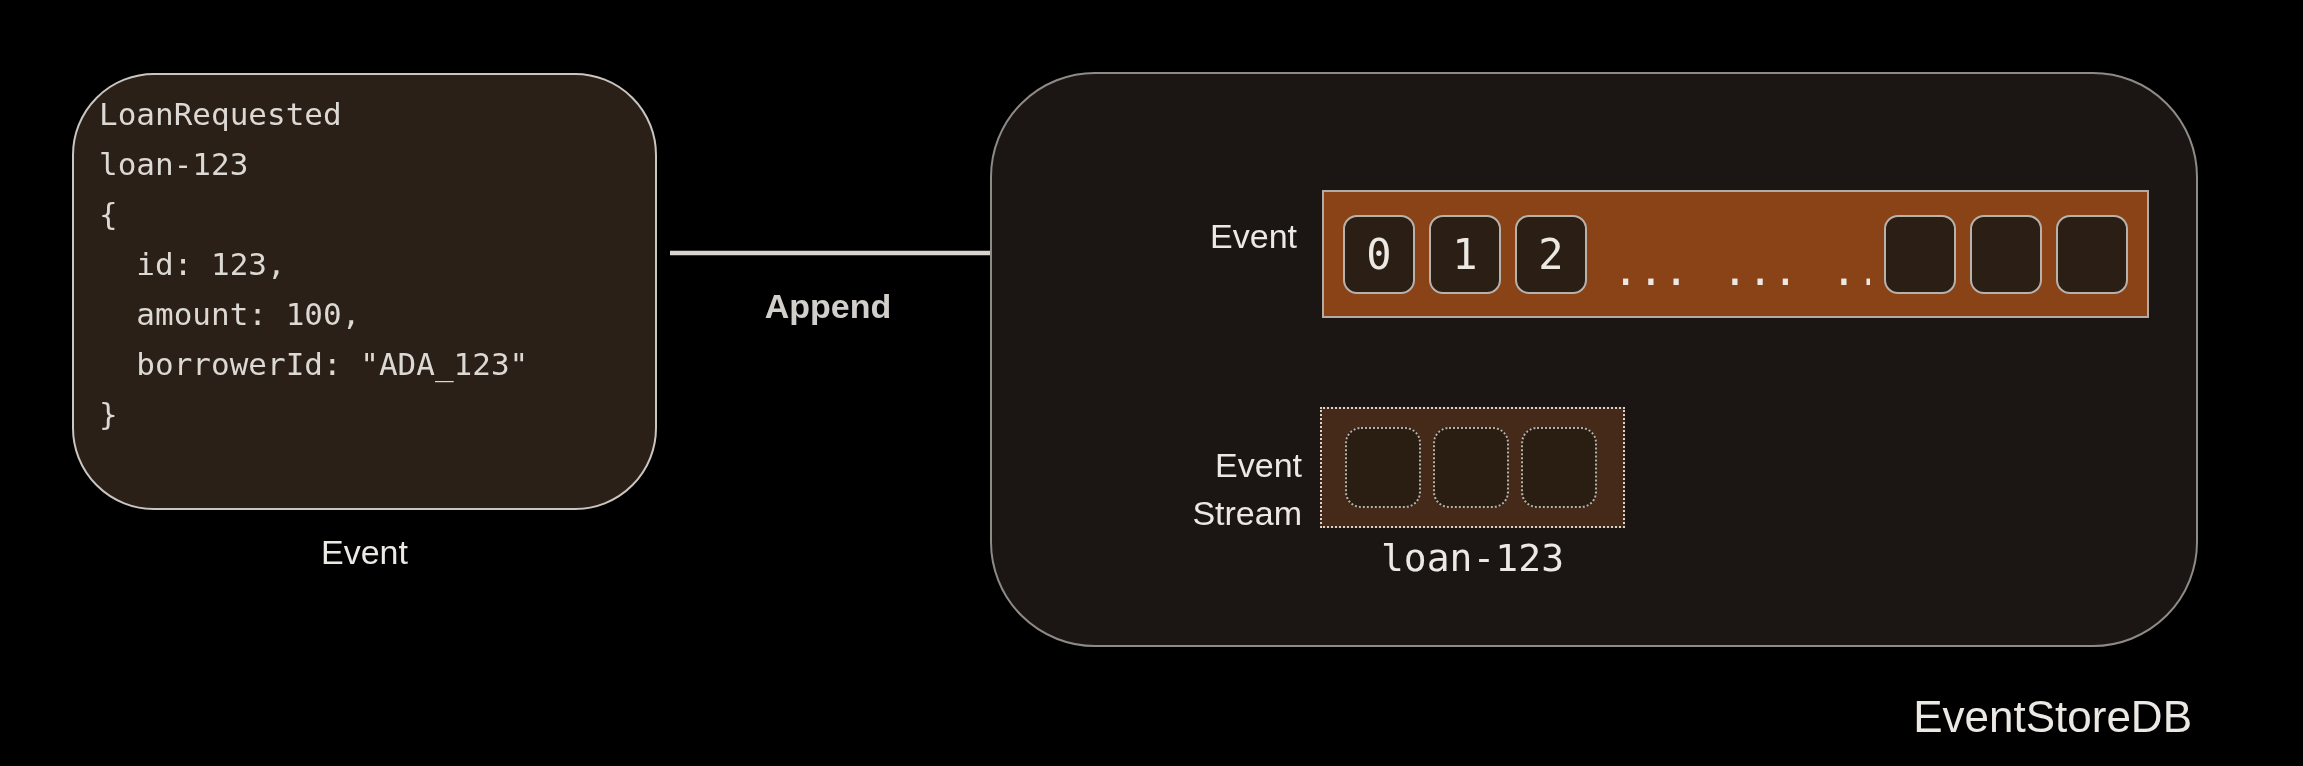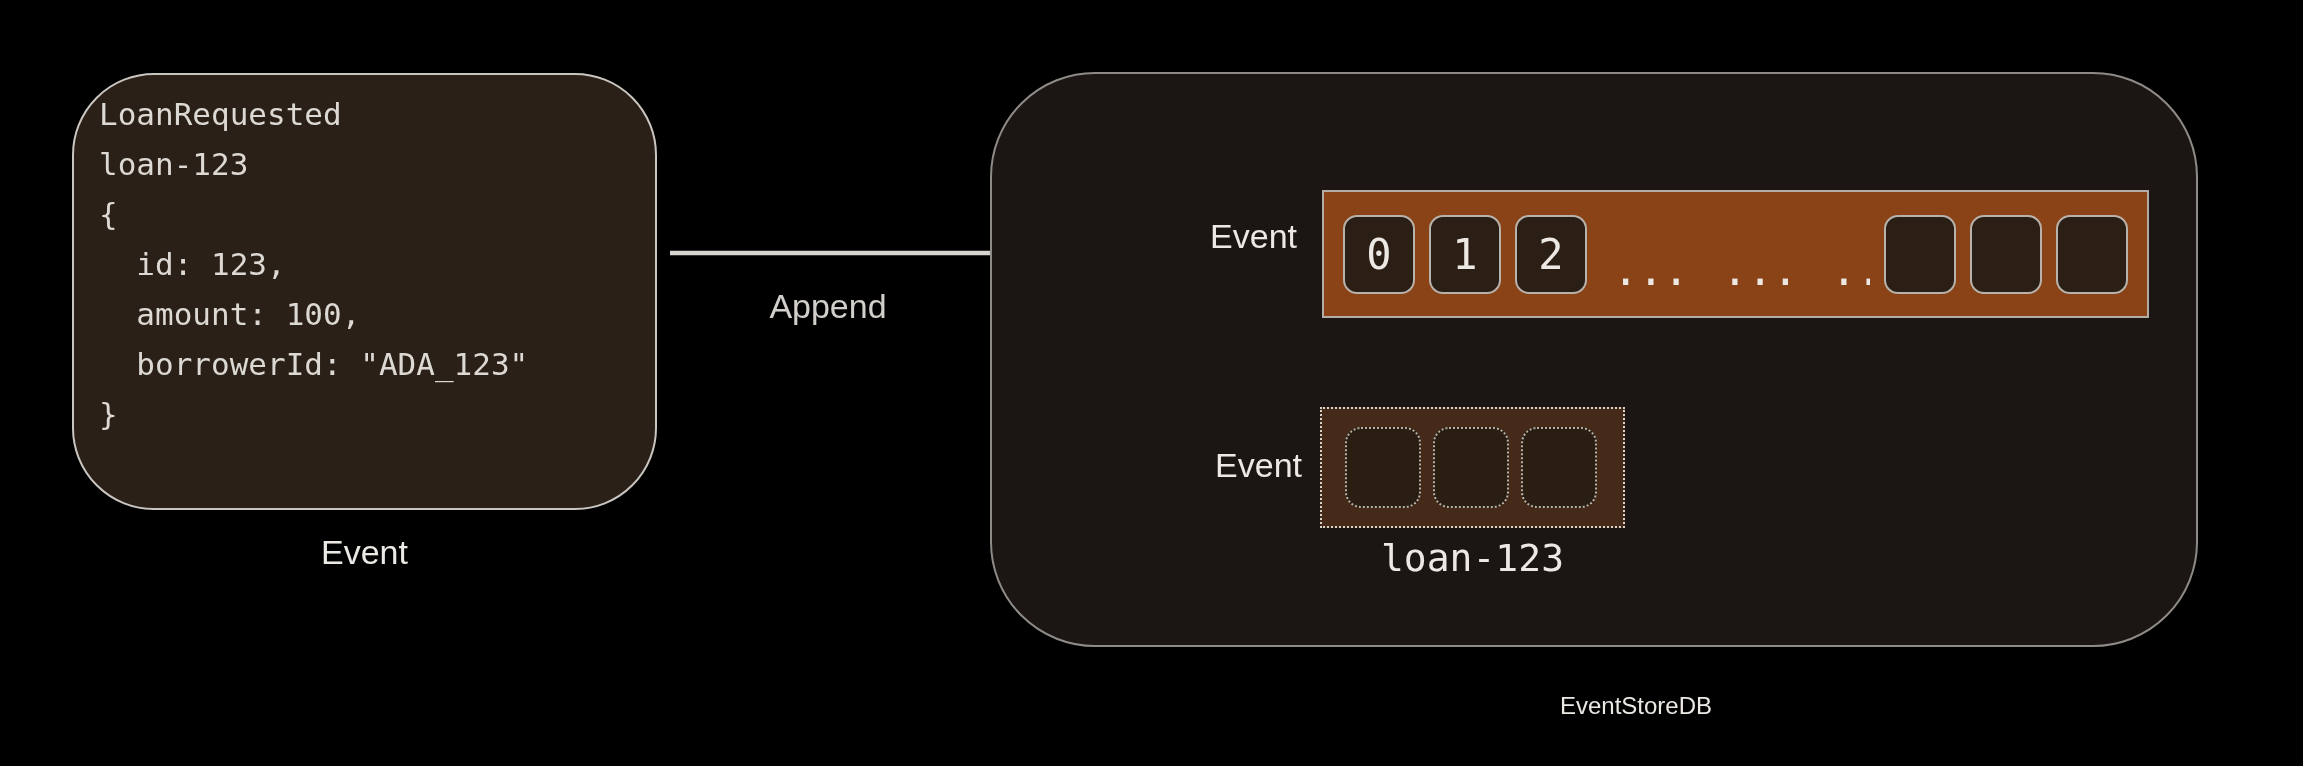--- a/index.html
+++ b/index.html
@@ -46,37 +46,38 @@
     color: var(--text-primary, #ece9e5);
   }
   
   .append-label {
     position: absolute;
     left: 718px; top: 287px;
     width: 220px;
     text-align: center;
     font-size: 34px;
     color: var(--text-muted, #d2cfcb);
+    font-weight: bold;
   }
   
   .store-container {
     position: absolute;
     left: 990px; top: 72px;
     width: 1208px; height: 575px;
     background: var(--container-fill, #1b1613);
     border: 2px solid var(--container-border, #8e8b87);
     border-radius: 105px;
     box-sizing: border-box;
   }
   .store-label {
     position: absolute;
-    left: 1032px; top: 692px;
+    left: 984px; top: 692px;
     width: 1208px;
-    text-align: center;
-    font-size: 24px;
+    text-align: right;
+    font-size: 44px;
     color: var(--text-primary, #ece9e5);
   }
   
   .log-label {
     position: absolute;
     left: 1097px; top: 212px;
     width: 200px;
     text-align: right;
     font-size: 34px;
     line-height: 48px;
@@ -200,20 +201,21 @@
     <div class="log-cell">1</div>
     <div class="log-cell">2</div>
     <div class="log-ellipsis">... ... ...</div>
     <div class="log-cell"></div>
     <div class="log-cell"></div>
     <div class="log-cell"></div>
   </div>
 
   <div class="stream-label">
     <div>Event</div>
+    <div>Stream</div>
   </div>
   <div class="stream-box">
     <div class="stream-cell"></div>
     <div class="stream-cell"></div>
     <div class="stream-cell"></div>
   </div>
   <div class="stream-name">loan-123</div>
 
   <div class="store-label">EventStoreDB</div>
 

